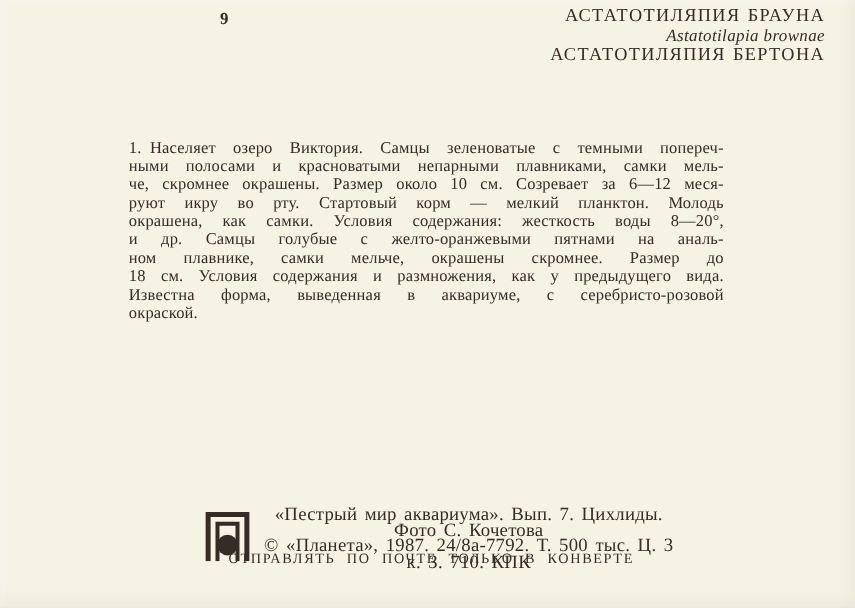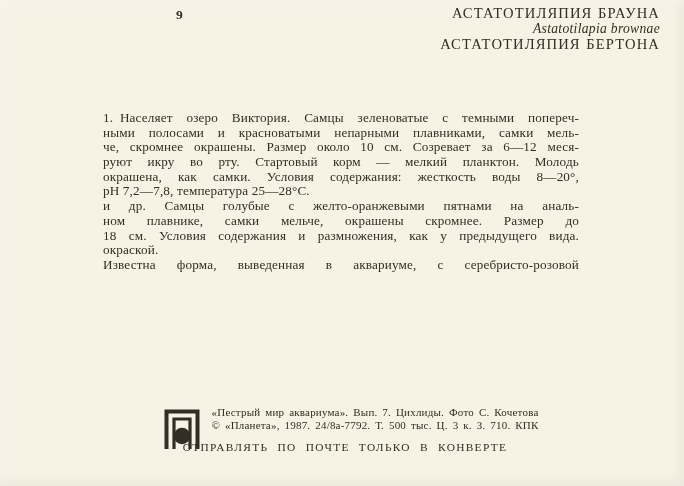--- a/index.html
+++ b/index.html
@@ -74,21 +74,21 @@
     top: 408px;
     width: 38px;
     height: 41px;
   }
   .credits {
     position: absolute;
     left: 203px;
     top: 406px;
     width: 344px;
     text-align: center;
-    font-size: 11px;
+    font-size: 15px;
     line-height: 12.6px;
     letter-spacing: 0.2px;
     word-spacing: 2px;
   }
   .postal {
     position: absolute;
     left: 0;
     top: 441px;
     width: 690px;
     text-align: center;
@@ -109,26 +109,25 @@
     <div class="title-lat">Astatotilapia brownae</div>
     <div class="title-ru">АСТАТОТИЛЯПИЯ БЕРТОНА</div>
   </div>
 
   <div class="body-text">
       <div class="line">1. Населяет озеро Виктория. Самцы зеленоватые с темными попереч-</div>
       <div class="line">ными полосами и красноватыми непарными плавниками, самки мель-</div>
       <div class="line">че, скромнее окрашены. Размер около 10 см. Созревает за 6—12 меся-</div>
       <div class="line">руют икру во рту. Стартовый корм — мелкий планктон. Молодь</div>
       <div class="line">окрашена, как самки. Условия содержания: жесткость воды 8—20°,</div>
-      <div class="line para-end">pH 7,2—7,8, температура 25—28°С.</div>
       <div class="line">и др. Самцы голубые с желто-оранжевыми пятнами на аналь-</div>
       <div class="line">ном плавнике, самки мельче, окрашены скромнее. Размер до</div>
       <div class="line">18 см. Условия содержания и размножения, как у предыдущего вида.</div>
+      <div class="line">Известна форма, выведенная в аквариуме, с серебристо-розовой</div>
       <div class="line para-end">окраской.</div>
-      <div class="line">Известна форма, выведенная в аквариуме, с серебристо-розовой</div>
     </div>
 
   <svg class="logo" viewBox="0 0 38 41" xmlns="http://www.w3.org/2000/svg">
     <path d="M 3.5 41 L 3.5 3.5 L 34.5 3.5 L 34.5 41" fill="none" stroke="#332d26" stroke-width="4"></path>
     <path d="M 11 41 L 11 11 L 27 11 L 27 41" fill="none" stroke="#332d26" stroke-width="3.2"></path>
     <circle cx="19" cy="28" r="8.3" fill="#332d26"></circle>
   </svg>
 
   <div class="credits">
     <div>«Пестрый мир аквариума». Вып. 7. Цихлиды. Фото С. Кочетова</div>

